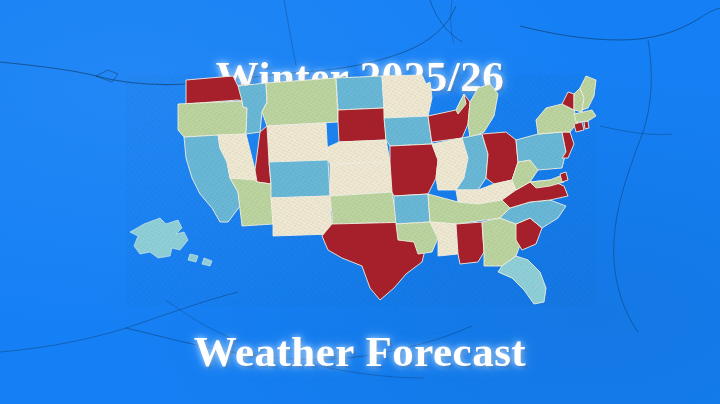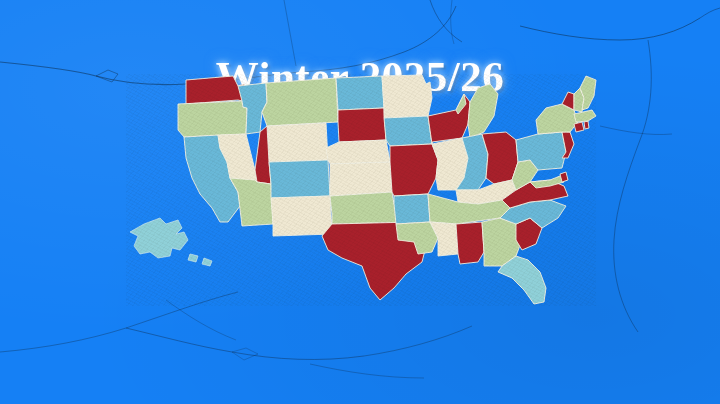--- a/index.html
+++ b/index.html
@@ -151,14 +151,15 @@
           <path d="M448 40 L466 36 L470 42 L462 47 L450 48 Z" fill="#bcd4a0" class="state"></path>
           <path d="M436 30 L442 18 L448 20 L448 36 Z" fill="#a8202b" class="state"></path>
           <path d="M448 20 L454 14 L458 24 L456 38 L448 36 Z" fill="#bcd4a0" class="state"></path>
           <path d="M454 14 L460 2 L470 6 L468 22 L462 34 L456 36 L458 24 Z" fill="#bcd4a0" class="state"></path>
           <path d="M18 150 L34 144 L40 150 L52 146 L56 154 L50 160 L58 158 L62 166 L54 176 L46 174 L44 182 L32 184 L24 178 L14 180 L8 172 L12 162 L4 158 Z M64 180 L72 182 L70 188 L62 186 Z M78 184 L86 187 L84 192 L76 190 Z" fill="#8fd0d8" class="state inset"></path>
         </g>
     </svg>
     <div class="map-grain"></div>
   </div>
 
+  <h2 class="headline" id="subtitle-text">Weather Forecast</h2>
 
 </div>
 
 </body></html>

